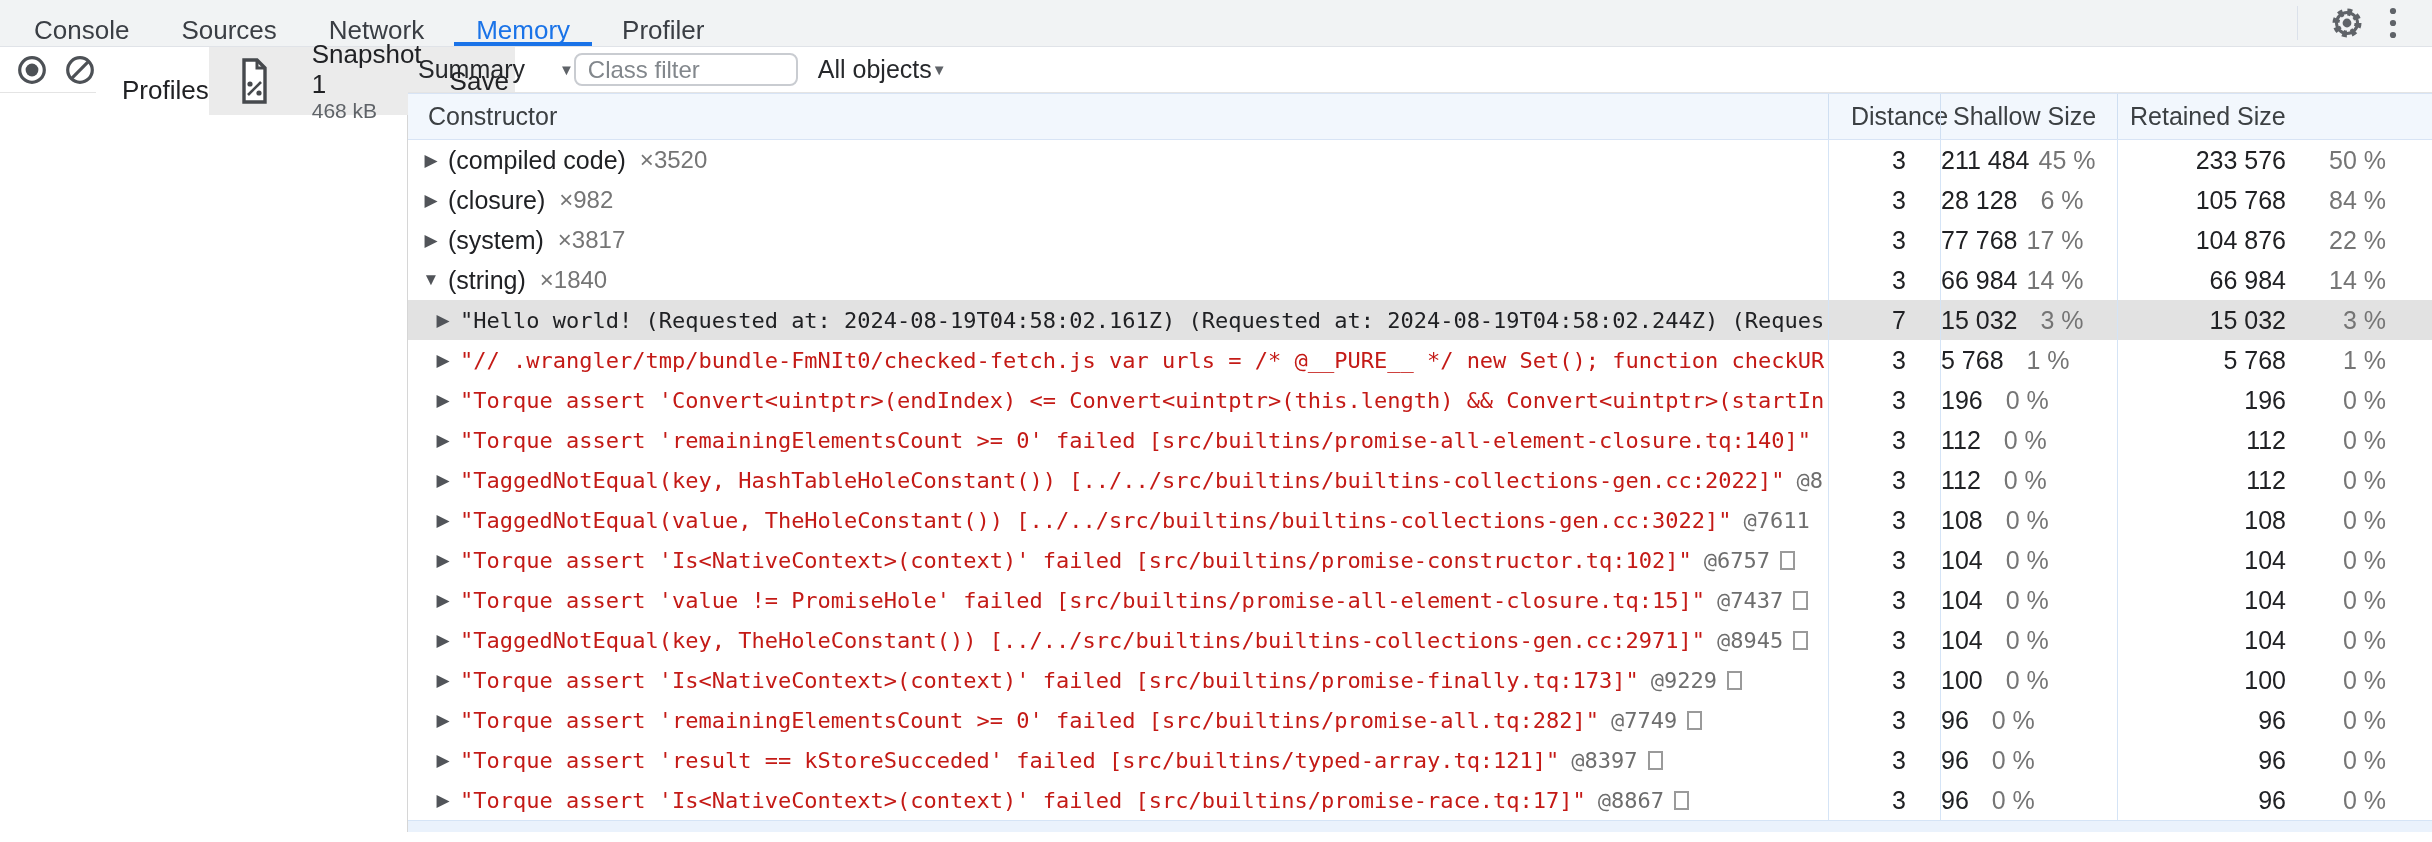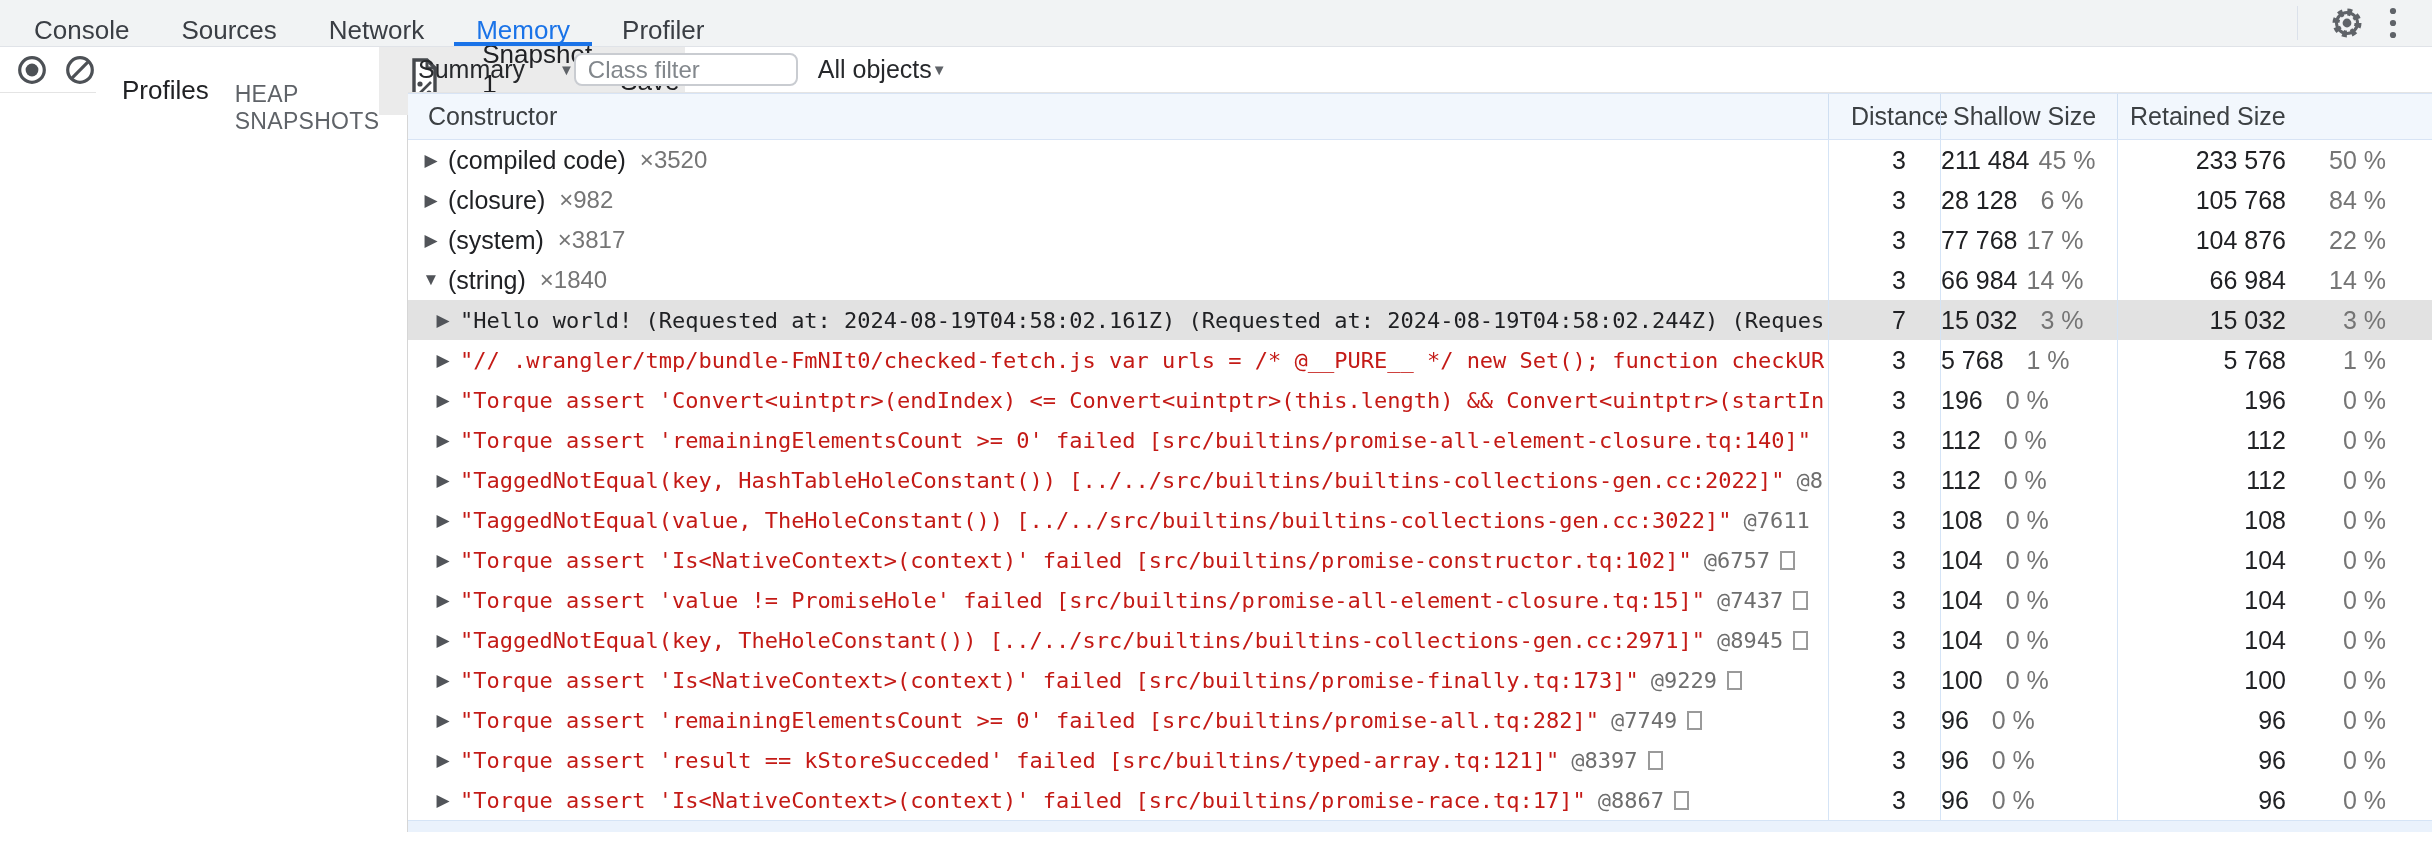--- a/index.html
+++ b/index.html
@@ -133,21 +133,20 @@
         </svg>
       </div>
       <div class="icon-btn" style="width:32px;height:32px;">
         <svg width="30" height="30" viewBox="0 0 30 30">
           <circle cx="15" cy="15" r="12.3" fill="none" stroke="#4d5156" stroke-width="3.2"></circle>
           <line x1="7.2" y1="22.8" x2="22.8" y2="7.2" stroke="#4d5156" stroke-width="3.2"></line>
         </svg>
       </div>
     </div>
     <div class="profiles-title">Profiles</div>
-    <div class="section-title">HEAP SNAPSHOTS</div>
     <div class="snapshot-item">
       <span>
         <svg width="27" height="46" viewBox="0 0 27 46">
           <path d="M3 2 h13 l8 8 v34 H3 z" fill="#fff" stroke="#46494d" stroke-width="3.4"></path>
           <path d="M16 2 v8 h8" fill="none" stroke="#46494d" stroke-width="3"></path>
           <circle cx="9" cy="26" r="2.6" fill="#46494d"></circle>
           <circle cx="18" cy="35" r="2.6" fill="#46494d"></circle>
           <line x1="7" y1="37" x2="20" y2="24" stroke="#46494d" stroke-width="2.6"></line>
         </svg>
       </span>

